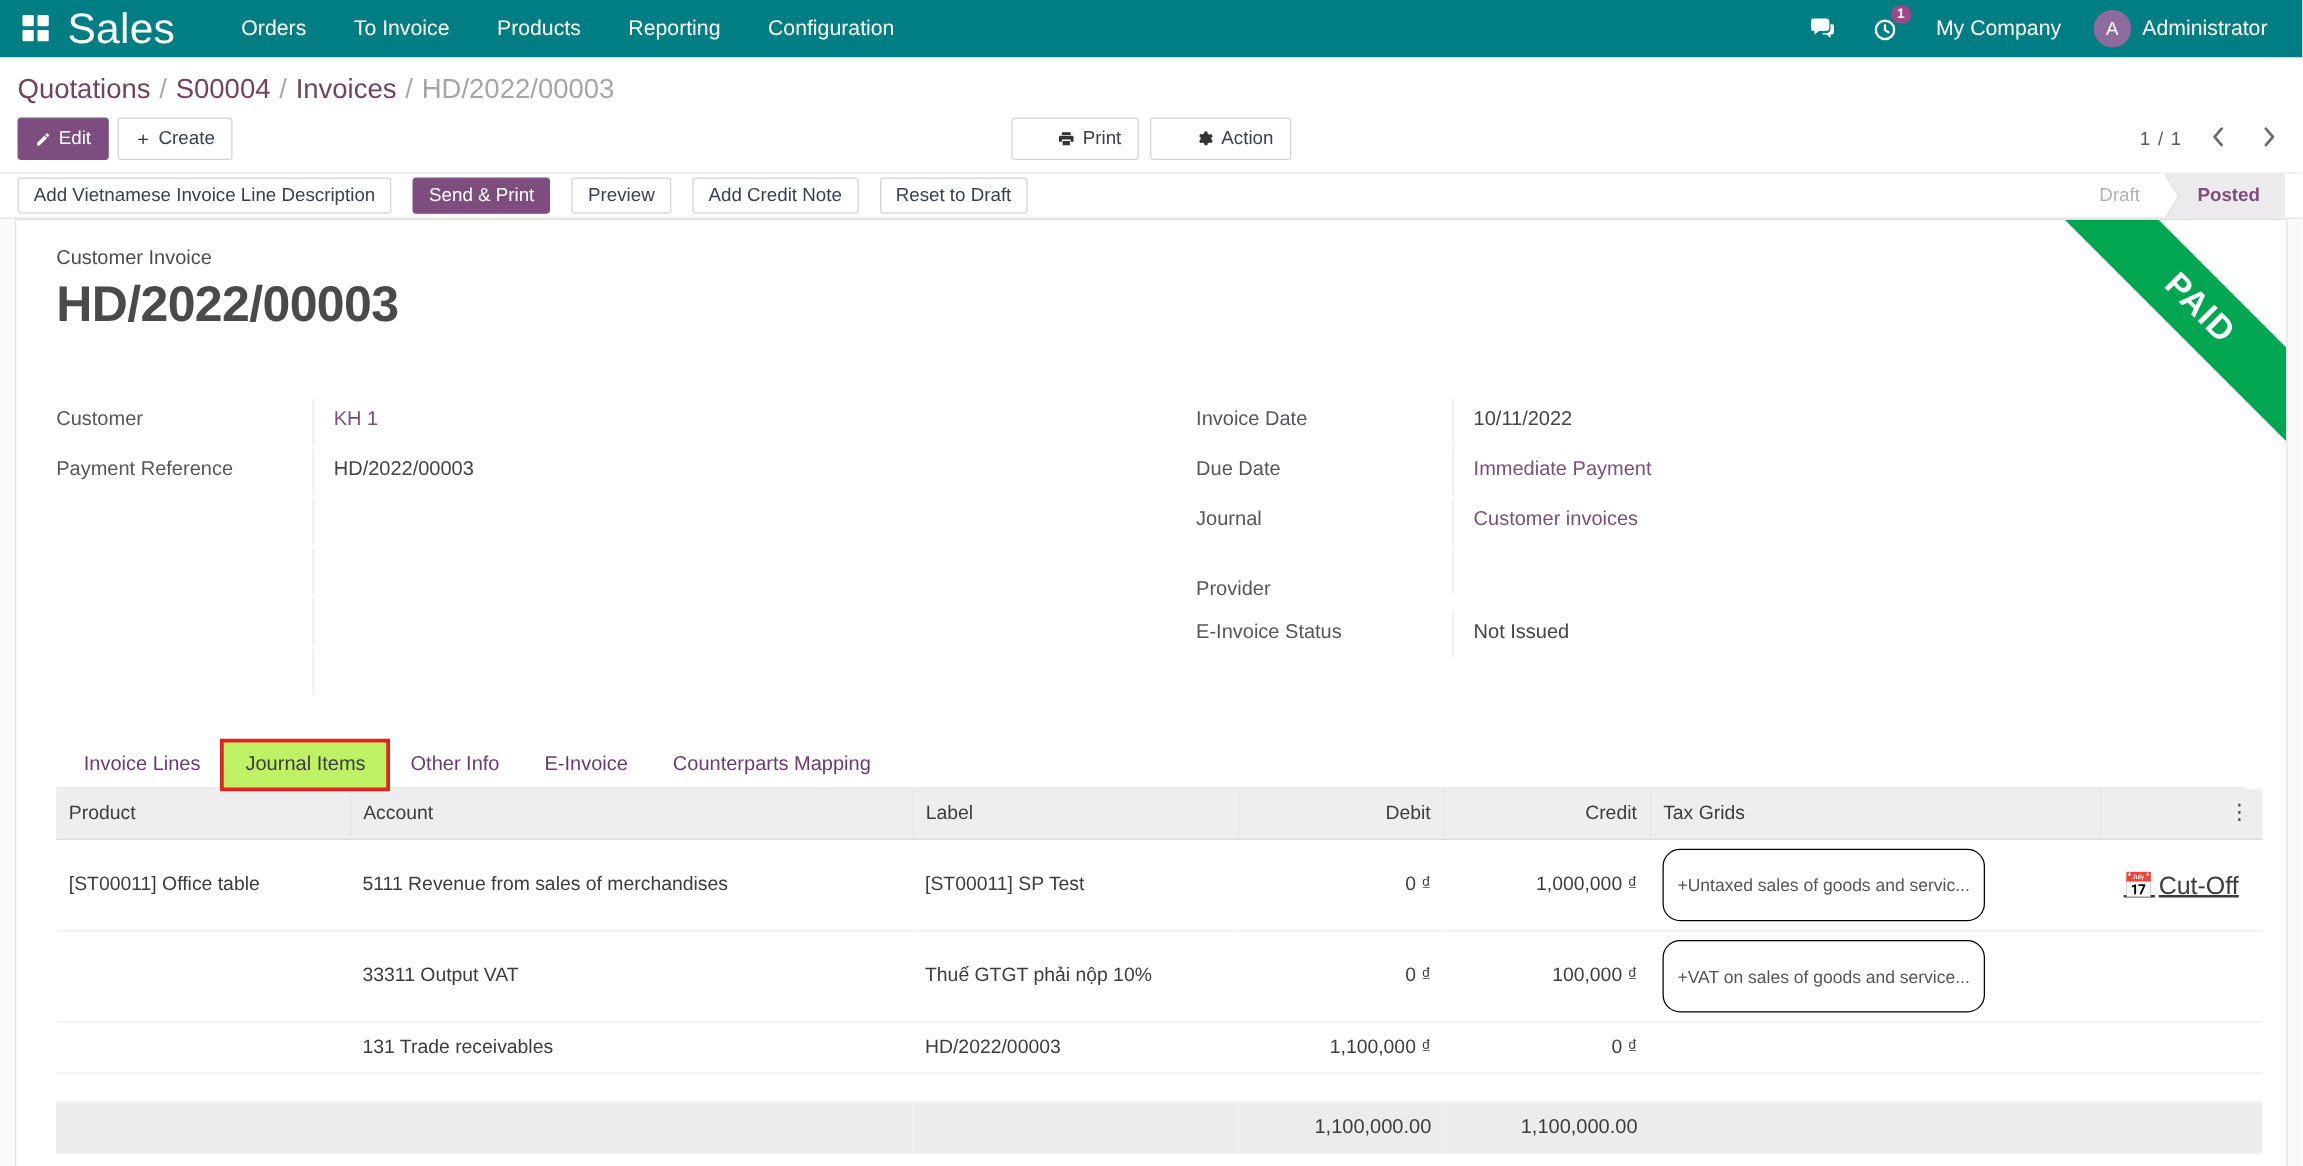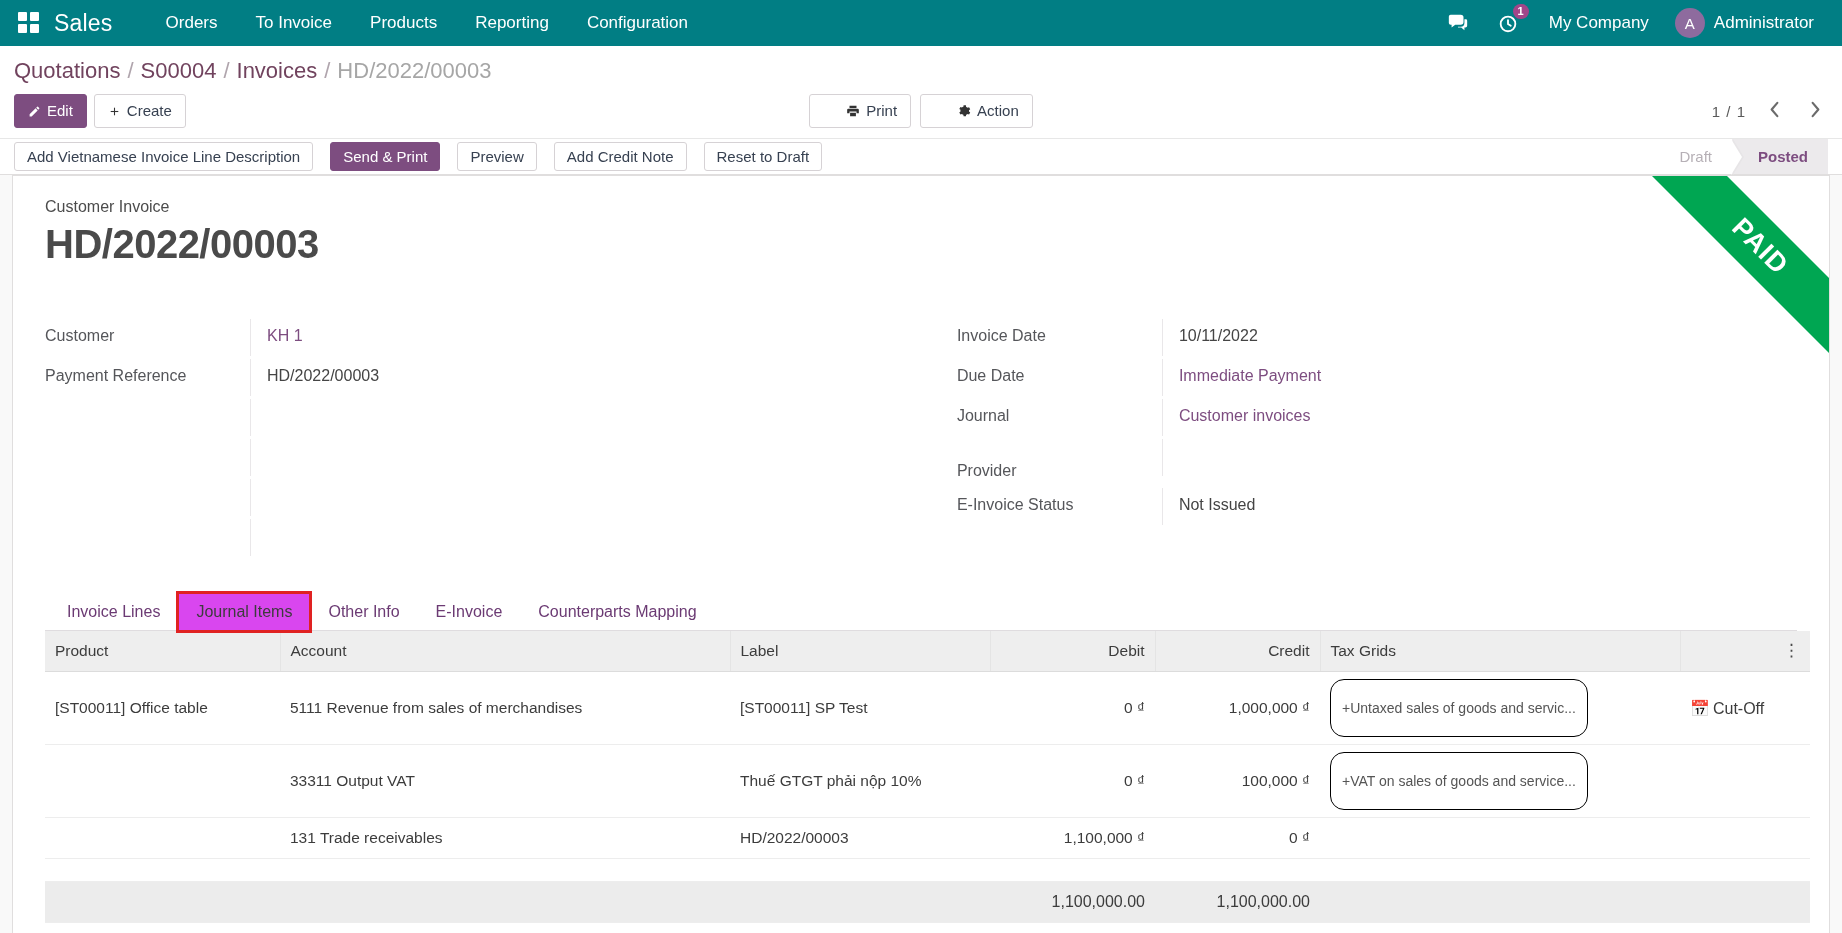--- a/index.html
+++ b/index.html
@@ -25,21 +25,21 @@
     width: 22px; height: 22px;
     display: grid;
     grid-template-columns: 9px 9px;
     grid-template-rows: 9px 9px;
     gap: 3px;
     margin-right: 14px;
     cursor: pointer;
   }
   .apps-grid i { background: #ffffff; display: block; border-radius: 1px; }
   .brand {
-    font-size: 23px;
+    font-size: 34px;
     font-weight: 400;
     letter-spacing: .2px;
     margin-right: 34px;
     cursor: pointer;
     line-height: 1;
   }
   .nav-menu { display: flex; align-items: center; gap: 0; flex: 1; }
   .nav-item {
     font-size: 17px;
     padding: 12px 19px;
@@ -329,21 +329,21 @@
   .tab.active {
     color: #3c3c3c;
     background: #fff;
     border-color: #dfdcdf;
     border-bottom: 1px solid #fff;
   }
   .tab.highlight {
     outline: 3px solid #e02222;
     outline-offset: -1px;
     z-index: 5;
-    background: #d946ef;
+    background: #bef264;
     border-color: transparent;
   }
 
   
   .grid-table {
     width: 100%;
     border-collapse: collapse;
     font-size: 15.5px;
     table-layout: fixed;
   }
@@ -378,25 +378,26 @@
     padding: 20px 11px;
     font-size: 14px;
     color: #555;
     max-width: 100%;
     overflow: hidden;
     text-overflow: ellipsis;
     white-space: nowrap;
     vertical-align: middle;
   }
   .cutoff-cell {
-    text-align: left;
+    text-align: center;
     color: #7d4d80;
     white-space: nowrap;
     cursor: pointer;
-    font-size: 16px;
+    font-size: 20px;
+    text-decoration: underline;
   }
   .cutoff-cell .cal-ico { margin-right: 3px; }
   .opt-dots {
     cursor: pointer;
     color: #4a4a4a;
     font-size: 17px;
     letter-spacing: 0;
     display: inline-block;
     line-height: .8;
   }

